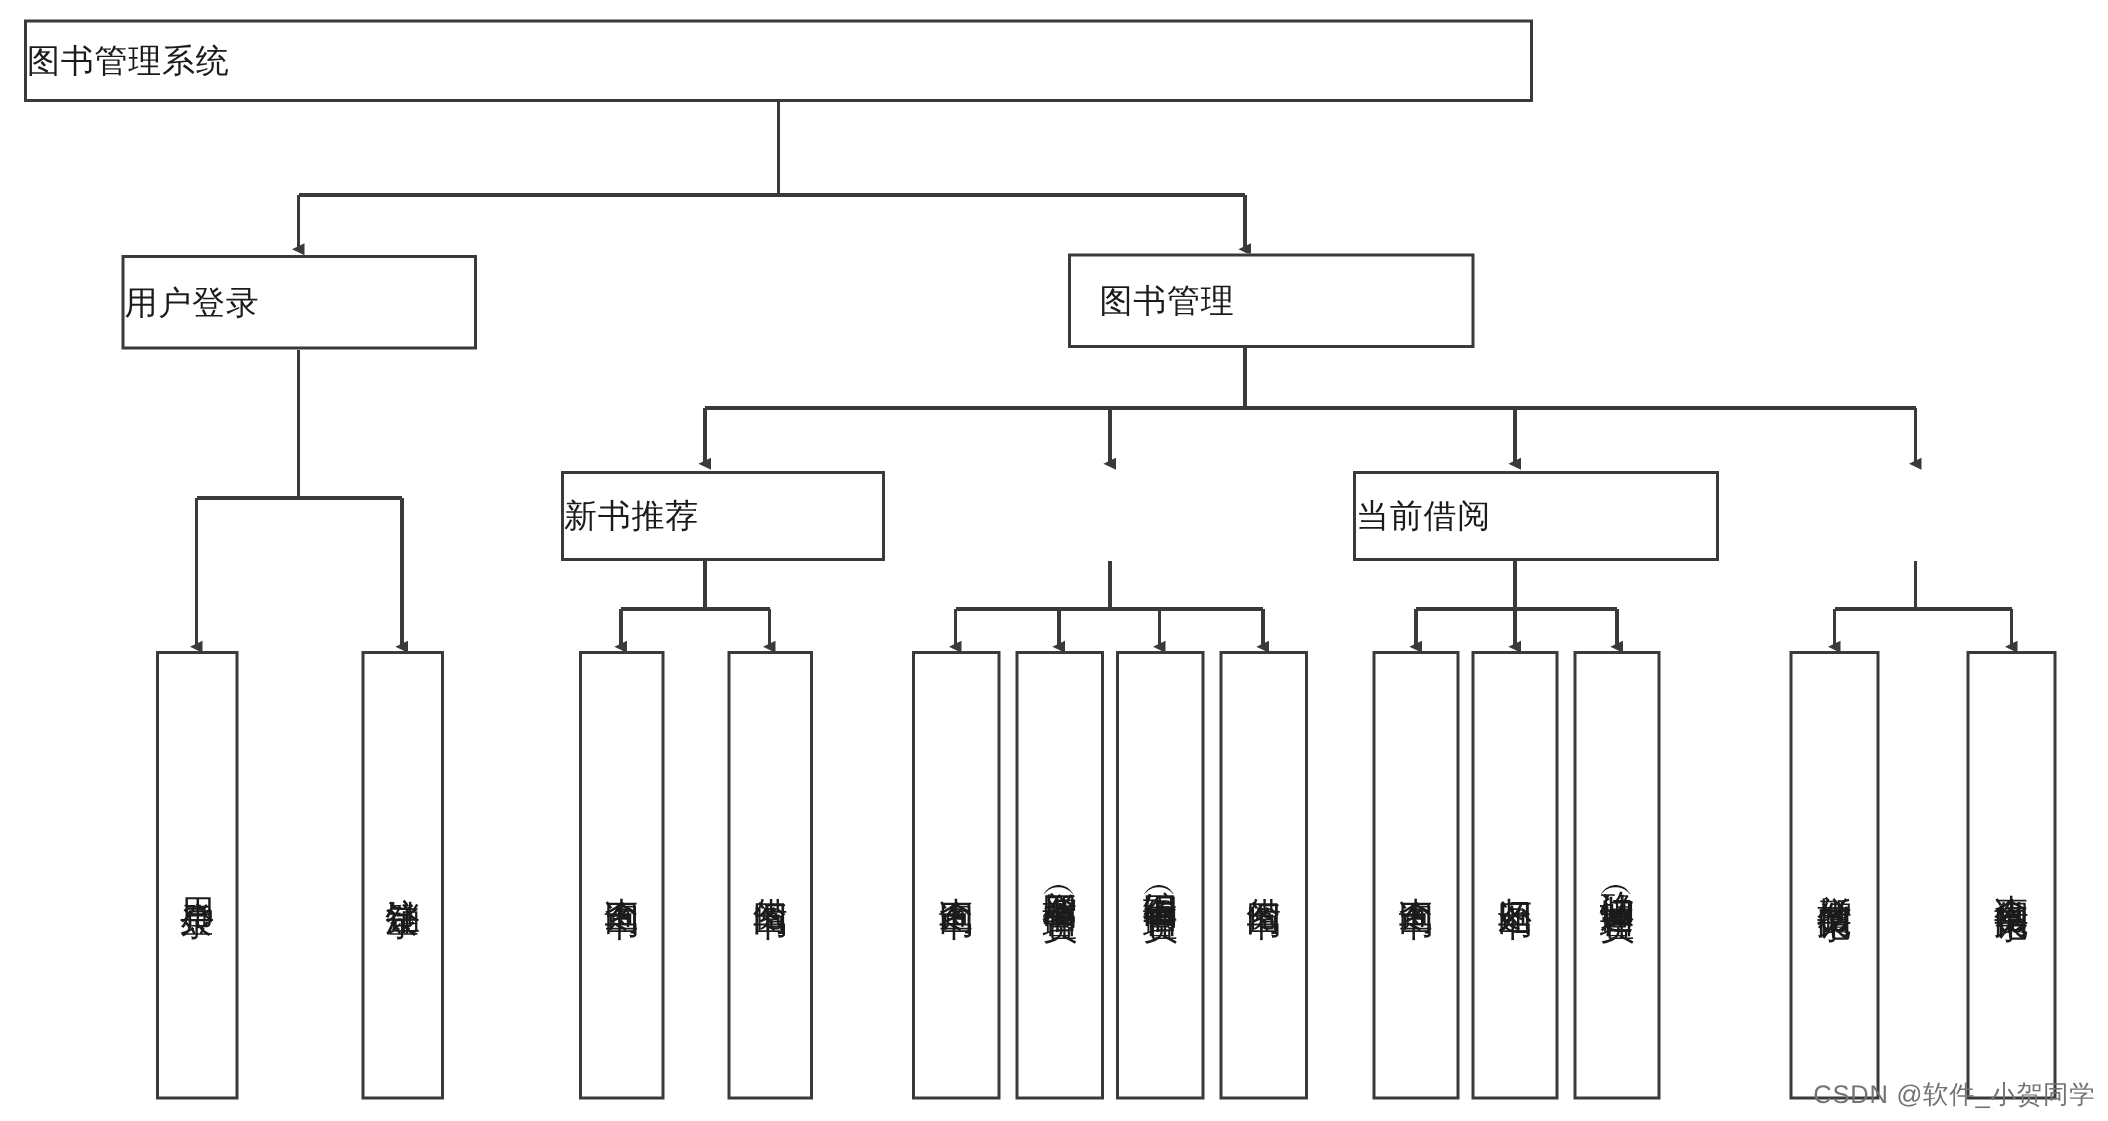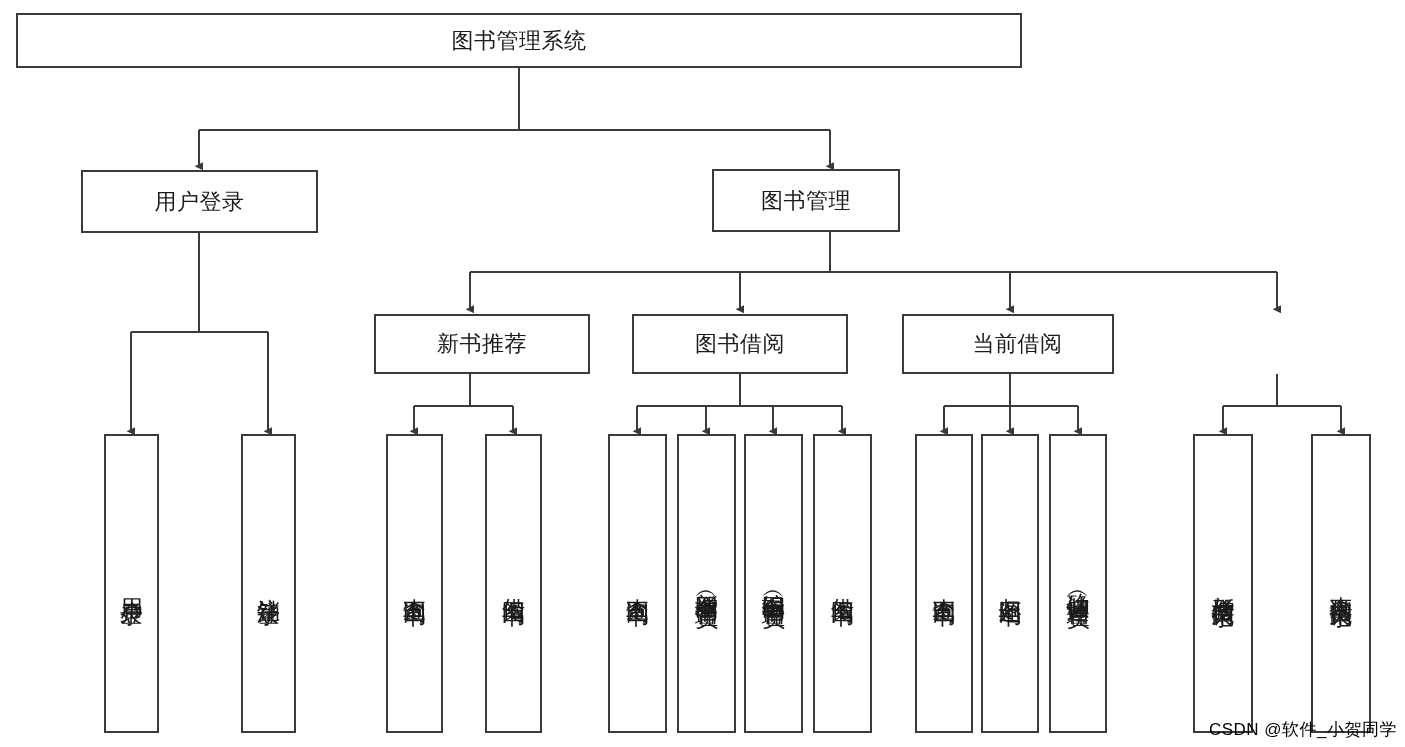--- a/index.html
+++ b/index.html
@@ -26,21 +26,20 @@
     height: 747px;
     pointer-events: none;
   }
   .node {
     position: absolute;
     box-sizing: border-box;
     border: 2.2px solid #3a3a3a;
     background: #ffffff;
     display: flex;
     align-items: center;
-    justify-content: center;
     color: #1b1b1b;
   }
   .node .node-label {
     display: block;
     text-align: center;
     line-height: 1.05;
     letter-spacing: 0.5px;
     white-space: nowrap;
   }
   
@@ -62,21 +61,21 @@
     font-size: 23px;
     line-height: 1.18;
     letter-spacing: 2px;
     white-space: nowrap;
   }
   #watermark {
     position: absolute;
     right: 8px;
     bottom: 6px;
     font-size: 17px;
-    color: #000000;
+    color: #737373;
     letter-spacing: 0.5px;
     white-space: nowrap;
     user-select: none;
   }
 </style>
 </head>
 <body>
 
 <div id="diagram-root">
 
@@ -131,33 +130,30 @@
   </svg>
 
   <div class="node node-root node-h" style="left:16px; top:13px; width:1006px; height:55px;">
     <span class="node-label">图书管理系统</span>
   </div>
 
   <div class="node node-h" style="left:81px; top:170px; width:237px; height:63px;">
     <span class="node-label">用户登录</span>
   </div>
 
-  <div class="node node-h" style="left:712px; top:169px; width:188px; height:63px;">
+  <div class="node node-h" style="left:712px; top:169px; width:271px; height:63px;padding-left:19px;">
     <span class="node-label">图书管理</span>
   </div>
 
   <div class="node node-h" style="left:362px; top:314px; width:216px; height:60px;margin-left:12px;">
     <span class="node-label">新书推荐</span>
   </div>
 
-  <div class="node node-h" style="left:632px; top:314px; width:216px; height:60px;">
-    <span class="node-label">图书借阅</span>
-  </div>
-
-  <div class="node node-h" style="left:902px; top:314px; width:212px; height:60px;padding-left:19px;">
+
+  <div class="node node-h" style="left:902px; top:314px; width:244px; height:60px;">
     <span class="node-label">当前借阅</span>
   </div>
 
 
   <div class="node node-v" style="left:104px; top:434px; width:55px; height:299px;">
     <span class="node-label">用户登录</span>
   </div>
 
   <div class="node node-v" style="left:241px; top:434px; width:55px; height:299px;">
     <span class="node-label">注销登录</span>

